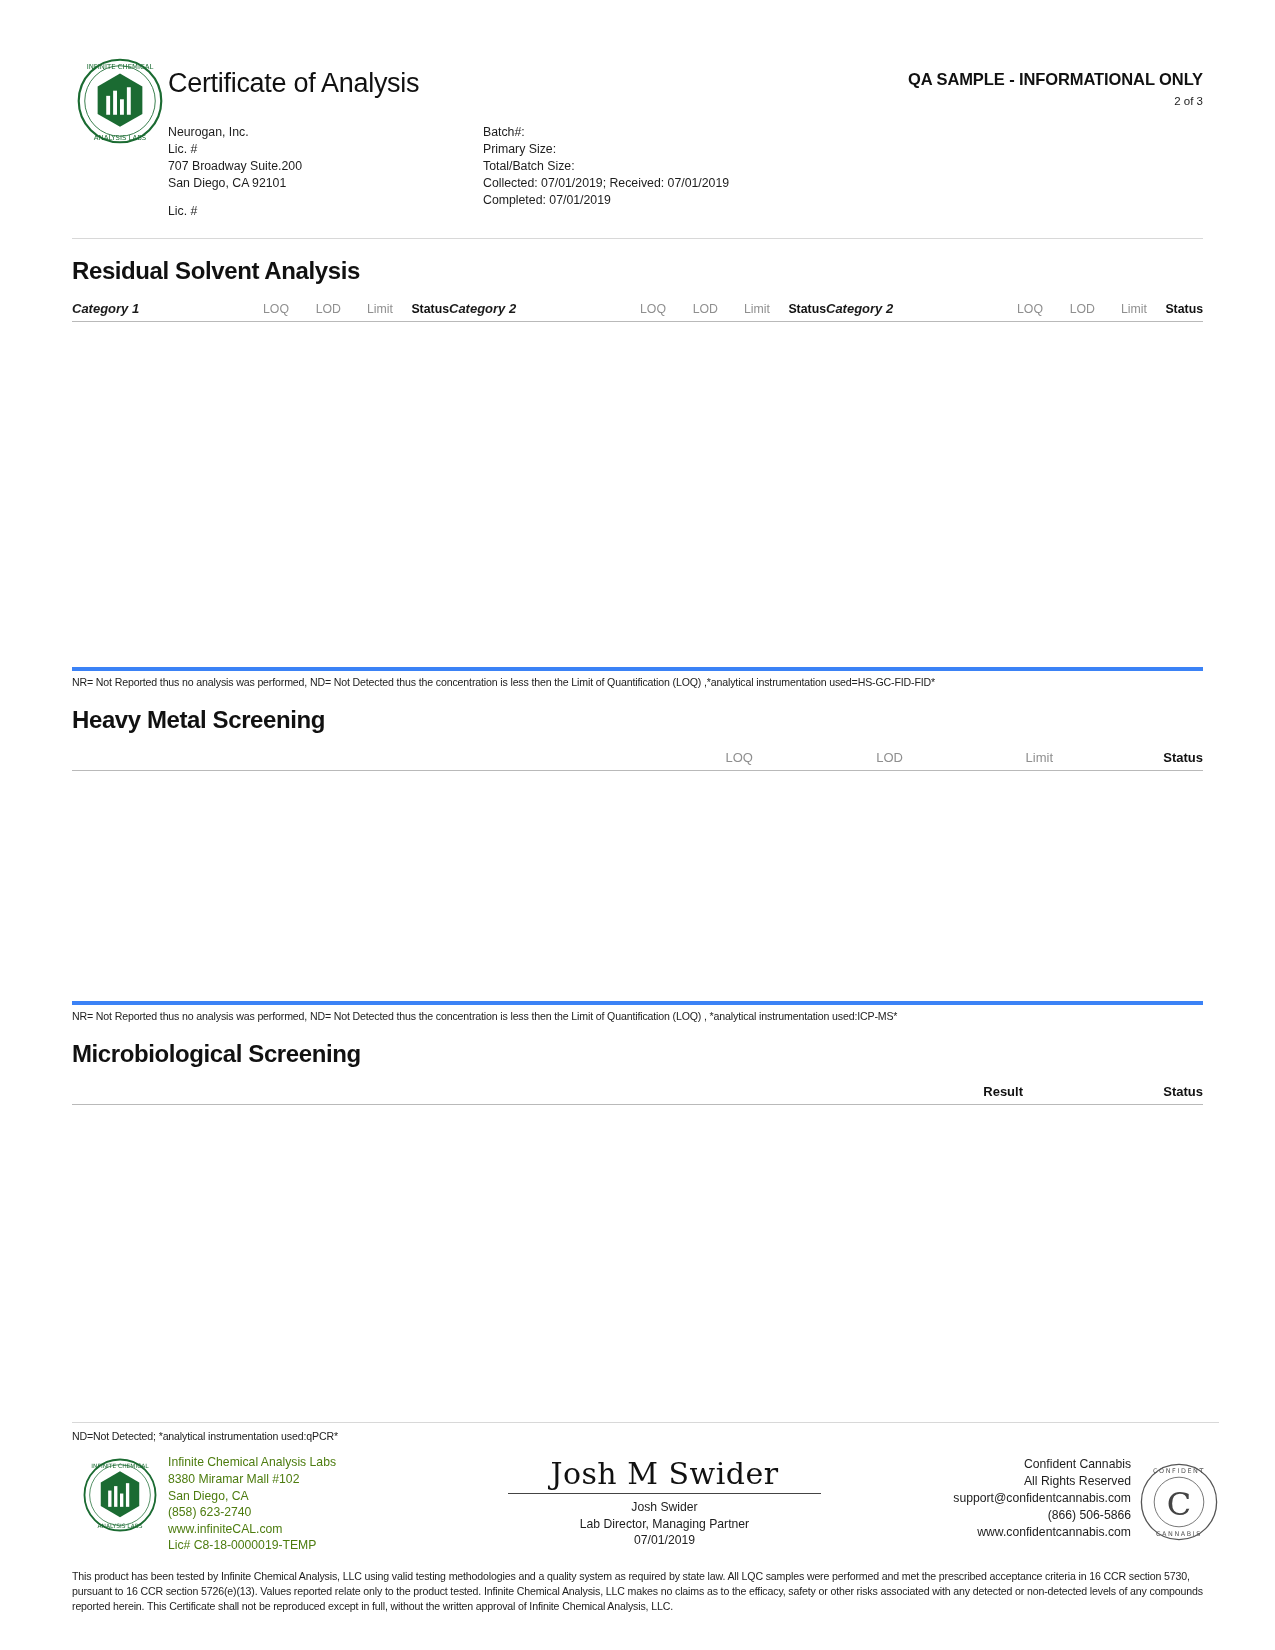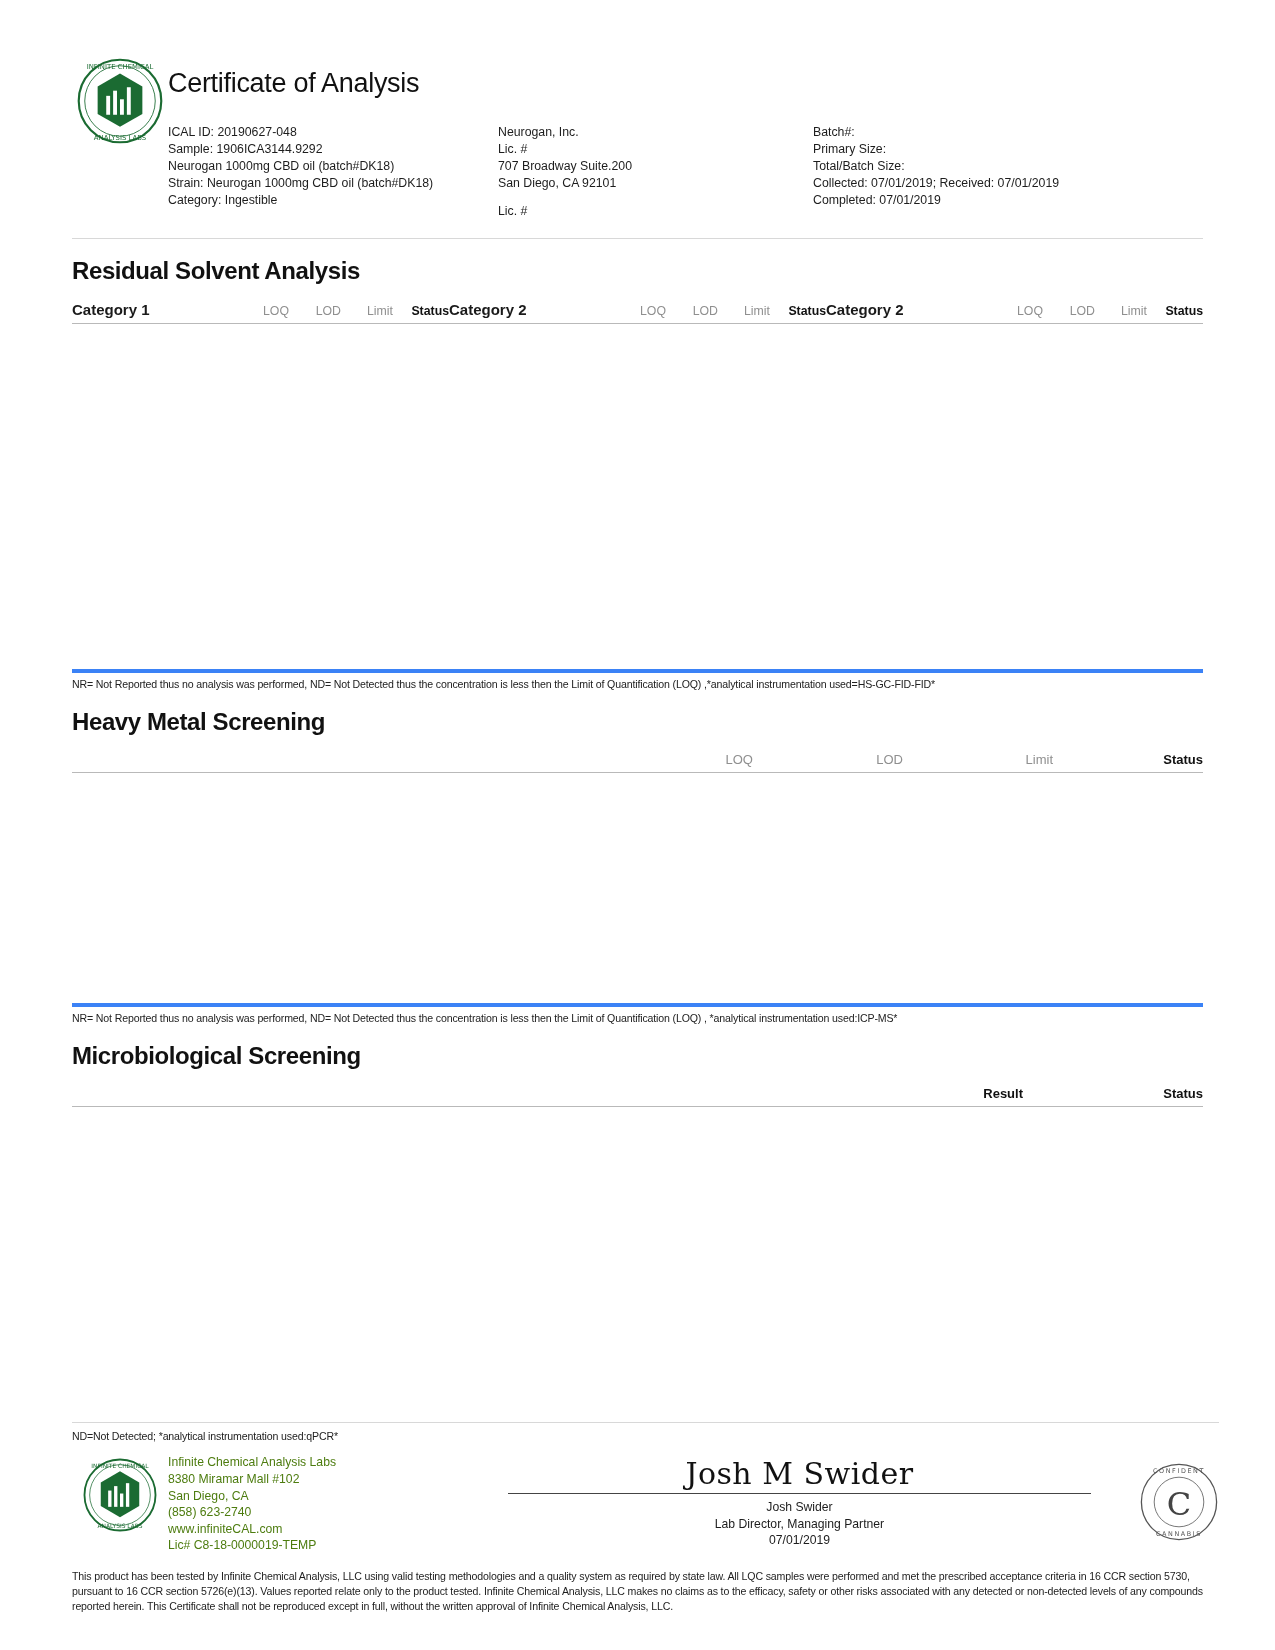--- a/index.html
+++ b/index.html
@@ -99,24 +99,25 @@
     border-bottom: 1px solid #b9b9b9;
     padding-bottom: 5px;
     margin-top: 16px;
   }
   .rs-group {
     flex: 1 1 0;
     display: flex;
     align-items: baseline;
   }
   .rs-group .g-name {
-    font-size: 15px;
+    font-size: 13px;
     font-weight: bold;
     flex: 1;
     white-space: nowrap;
+    font-style: italic;
   }
   .rs-group .g-col {
     font-size: 12.3px;
     color: #8f8f8f;
     width: 52px;
     text-align: right;
   }
   .rs-group .g-col.status {
     color: #111;
     font-weight: bold;
@@ -256,30 +257,27 @@
         <rect x="34" y="44" width="4.5" height="22" fill="#ffffff"></rect>
         <rect x="42" y="38" width="4.5" height="28" fill="#ffffff"></rect>
         <rect x="50" y="48" width="4.5" height="18" fill="#ffffff"></rect>
         <rect x="58" y="34" width="4.5" height="32" fill="#ffffff"></rect>
         <path d="M50 6 a44 44 0 0 1 0 0" fill="none"></path>
         <text x="50" y="13" font-size="8" fill="#1b6b32" text-anchor="middle" font-family="DejaVu Sans, sans-serif">INFINITE CHEMICAL</text>
         <text x="50" y="95" font-size="8" fill="#1b6b32" text-anchor="middle" font-family="DejaVu Sans, sans-serif">ANALYSIS LABS</text>
       </svg>
     </div>
     <div class="coa-title">Certificate of Analysis</div>
+    <div class="qa-block">
+      <div class="qa-title">QA SAMPLE - INFORMATIONAL ONLY</div>
+      <div class="qa-page">2 of 3</div>
+    </div>
   </div>
 
   <div class="meta">
-    <div class="meta-col c1">
-      <div class="meta-line">ICAL ID: 20190627-048</div>
-      <div class="meta-line">Sample: 1906ICA3144.9292</div>
-      <div class="meta-line">Neurogan 1000mg CBD oil (batch#DK18)</div>
-      <div class="meta-line">Strain: Neurogan 1000mg CBD oil (batch#DK18)</div>
-      <div class="meta-line">Category: Ingestible</div>
-    </div>
     <div class="meta-col c2">
       <div class="meta-line">Neurogan, Inc.</div>
       <div class="meta-line">Lic. #</div>
       <div class="meta-line">707 Broadway Suite.200</div>
       <div class="meta-line">San Diego, CA 92101</div>
       <div class="meta-gap"></div>
       <div class="meta-line">Lic. #</div>
     </div>
     <div class="meta-col c3">
       <div class="meta-line">Batch#:</div>
@@ -376,20 +374,27 @@
 
       <div class="sign-block">
         <div class="signature">Josh M Swider</div>
         <hr class="sign-rule">
         <div class="sign-name">Josh Swider</div>
         <div class="sign-role">Lab Director, Managing Partner</div>
         <div class="sign-date">07/01/2019</div>
       </div>
 
       <div class="cc-wrap">
+        <div class="cc-block">
+          <div>Confident Cannabis</div>
+          <div>All Rights Reserved</div>
+          <div>support@confidentcannabis.com</div>
+          <div>(866) 506-5866</div>
+          <div>www.confidentcannabis.com</div>
+        </div>
         <div class="cc-seal">
           <svg width="80" height="80" viewBox="0 0 100 100">
             <circle cx="50" cy="50" r="47" fill="none" stroke="#555" stroke-width="1.6"></circle>
             <circle cx="50" cy="50" r="31" fill="none" stroke="#555" stroke-width="1"></circle>
             <text x="50" y="66" font-size="40" fill="#444" text-anchor="middle" font-family="DejaVu Serif, serif">C</text>
             <text x="50" y="14" font-size="8" fill="#555" text-anchor="middle" letter-spacing="2" font-family="DejaVu Sans, sans-serif">CONFIDENT</text>
             <text x="50" y="93" font-size="8" fill="#555" text-anchor="middle" letter-spacing="2" font-family="DejaVu Sans, sans-serif">CANNABIS</text>
           </svg>
         </div>
       </div>

